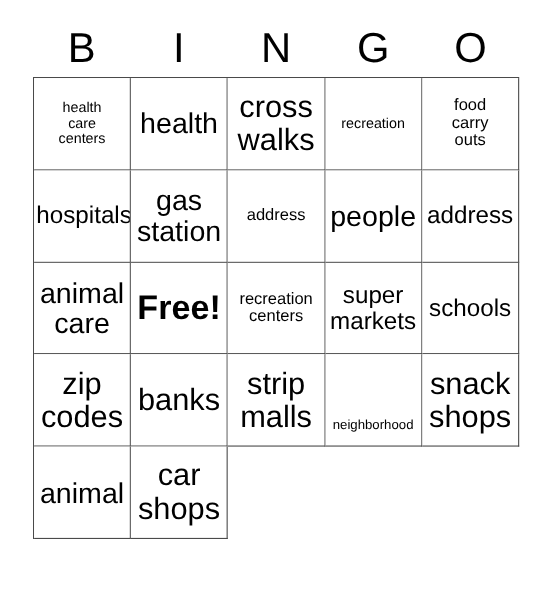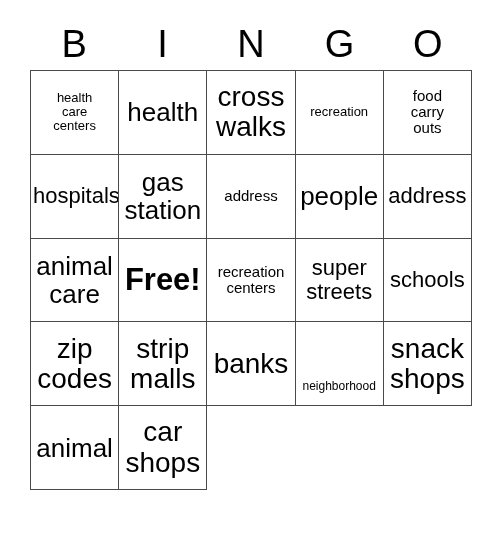--- a/index.html
+++ b/index.html
@@ -145,35 +145,35 @@
       </div>
       <div class="cell">
         <span class="cell-text sz-free">Free!</span>
       </div>
       <div class="cell">
         <span class="cell-text sz-md">recreation
 centers</span>
       </div>
       <div class="cell">
         <span class="cell-text sz-lg">super
-streets</span>
+markets</span>
       </div>
       <div class="cell">
         <span class="cell-text sz-lg">schools</span>
       </div>
       <div class="cell">
         <span class="cell-text sz-xxl">zip
 codes</span>
       </div>
       <div class="cell">
+        <span class="cell-text sz-xxl">banks</span>
+      </div>
+      <div class="cell">
         <span class="cell-text sz-xxl">strip
 malls</span>
-      </div>
-      <div class="cell">
-        <span class="cell-text sz-xxl">banks</span>
       </div>
       <div class="cell">
         <span class="cell-text sz-xs">neighborhood</span>
       </div>
       <div class="cell">
         <span class="cell-text sz-xxl">snack
 shops</span>
       </div>
       <div class="cell">
         <span class="cell-text sz-xl">animal</span>

